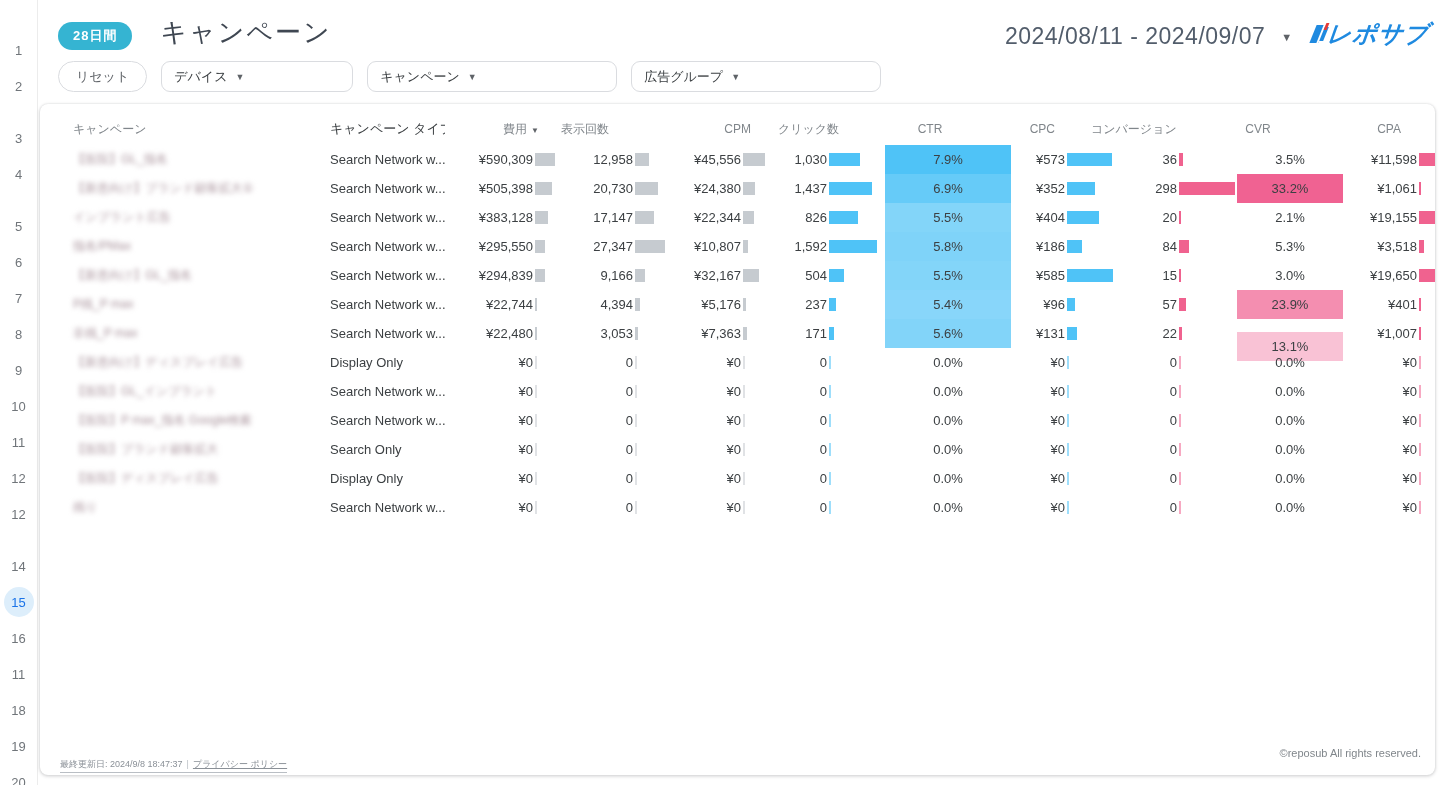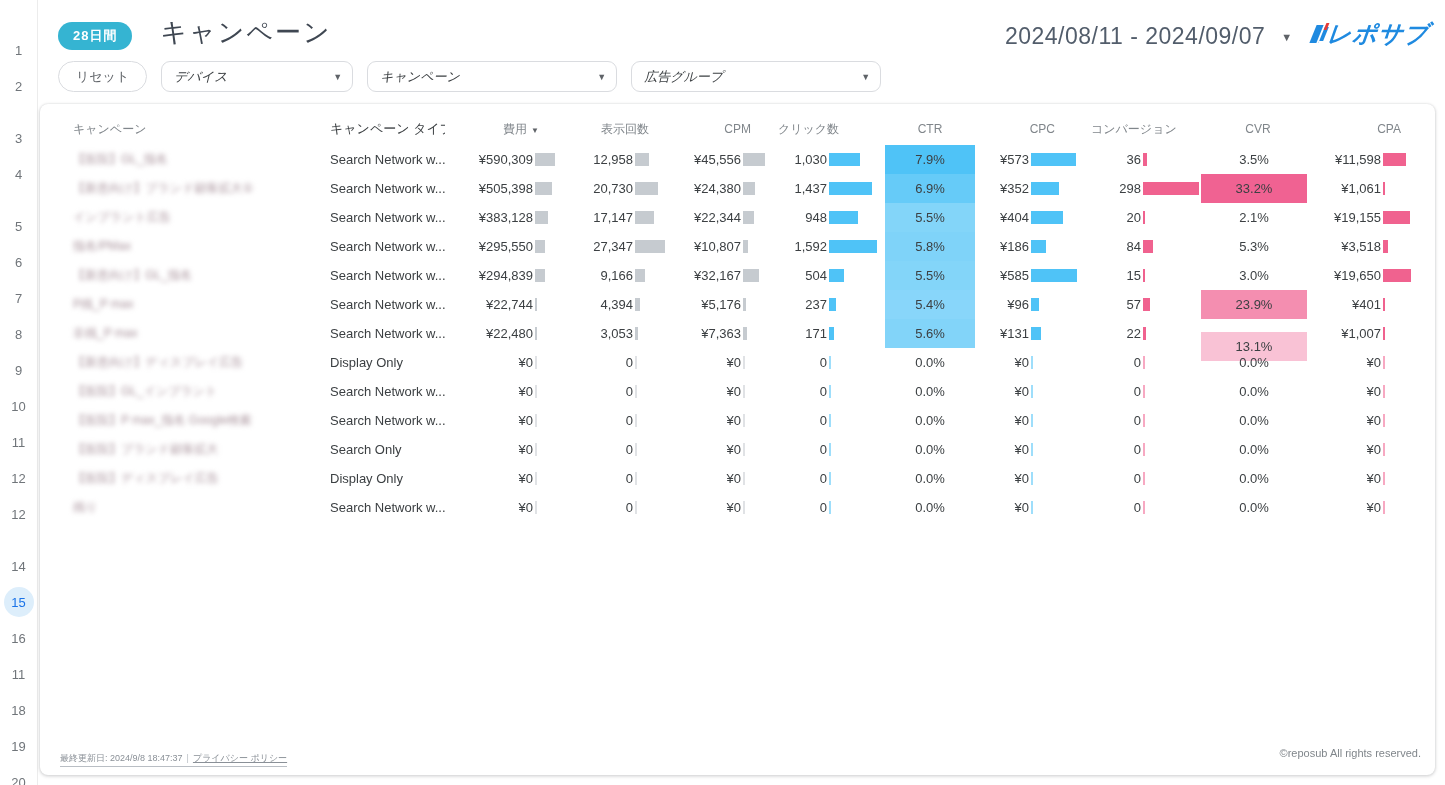--- a/index.html
+++ b/index.html
@@ -24,33 +24,33 @@
   .top-spacer{flex:1;}
   .daterange{display:flex;align-items:center;cursor:pointer;color:#525d6b;font-size:23px;letter-spacing:0.5px;}
   .daterange .caret{font-size:11px;color:#5f6368;margin-left:16px;}
   .logo{display:flex;align-items:center;margin-left:20px;margin-right:2px;}
   .logo-mark{display:inline-block;width:7px;height:18px;margin-right:5px;background:#1f8ae0;transform:skewX(-22deg);border-right:2px solid #fff;box-shadow:5px -6px 0 -6px #e53935, 6px 0 0 -2px #1f8ae0;}
   .logo-mark::after{content:'';display:block;width:3px;height:7px;background:#e53935;transform:translate(9px,-2px);}
   .logo-text{font-size:24px;font-weight:900;font-style:italic;color:#1f8ae0;letter-spacing:1px;transform:skewX(-6deg);white-space:nowrap;}
 
   .filterbar{display:flex;align-items:center;gap:14px;padding:11px 14px 10px 20px;height:31px;}
   .btn-reset{height:31px;padding:0 17px;border-radius:16px;border:1px solid #dadce0;background:#fff;color:#5f6368;font-size:13px;cursor:pointer;font-family:inherit;}
-  .dd{height:31px;box-sizing:border-box;border:1px solid #dadce0;border-radius:9px;background:#fff;display:flex;align-items:center;justify-content:space-between;padding:0 10px 0 12px;font-size:13px;color:#3c4043;cursor:pointer;font-style:italic;}
+  .dd{height:31px;box-sizing:border-box;border:1px solid #dadce0;border-radius:9px;background:#fff;display:flex;align-items:center;padding:0 10px 0 12px;font-size:13px;color:#3c4043;cursor:pointer;}
   .dd .caret{font-size:9px;color:#5f6368;margin-left:8px;}
   .dd.w1{width:192px;}.dd.w2{width:250px;}.dd.w3{width:250px;}
 
   
   .card{flex:1;margin:2px 10px 10px 2px;background:#fff;border-radius:8px;box-shadow:0 1px 3px 1px rgba(60,64,67,.16),0 0 2px rgba(60,64,67,.12);position:relative;box-sizing:border-box;padding:12px 14px 0 20px;overflow:hidden;}
 
   .thead{display:flex;align-items:center;height:26px;font-size:12px;color:#80868b;margin-bottom:3px;}
   .hc{box-sizing:border-box;flex:none;white-space:nowrap;cursor:pointer;}
   .thead .c-name{width:270px;padding-left:13px;}
   .thead .c-type{width:115px;}
   .h-cost{width:116px;text-align:right;padding-right:22px;}
-  .h-imp{width:106px;text-align:right;padding-right:18px;}
+  .h-imp{width:106px;text-align:left;padding-right:18px;}
   .h-cpm{width:96px;text-align:right;padding-right:12px;}
   .h-clicks{width:114px;text-align:right;padding-right:38px;}
   .h-ctr{width:106px;text-align:center;}
   .h-cpc{width:108px;text-align:right;padding-right:36px;}
   .h-conv{width:114px;padding-right:8px;}
   .h-cvr{width:106px;text-align:center;}
   .h-cpa{width:108px;text-align:right;padding-right:18px;}
   .sort{font-size:8px;color:#5f6368;margin-left:4px;}
 
   .trow{display:flex;align-items:stretch;height:29px;}
@@ -65,24 +65,24 @@
   .bar-blue{background:#4fc3f7;}
   .bar-pink{background:#f0628f;}
   .c-cost .val{width:88px;}  .c-cost .bw{width:28px;}
   .c-imp .val{width:70px;}   .c-imp .bw{width:36px;}
   .c-cpm .val{width:70px;}   .c-cpm .bw{width:26px;}
   .c-clicks .val{width:58px;}.c-clicks .bw{width:56px;}
   .c-cpc .val{width:54px;}   .c-cpc .bw{width:54px;}
   .c-conv .val{width:56px;}  .c-conv .bw{width:58px;}
   .c-cpa .val{width:74px;}   .c-cpa .bw{width:34px;}
   .heat{justify-content:center;font-size:13px;color:#3c4043;}
-  .c-ctr{width:90px;}
+  .c-ctr{width:126px;}
   .c-cvr{width:106px;}
 
-  .foot-left{position:absolute;left:20px;bottom:8px;font-size:9px;color:#8a9097;border-bottom:1px solid #b9bec4;padding-bottom:1px;white-space:nowrap;}
+  .foot-left{position:absolute;left:20px;bottom:2px;font-size:9px;color:#8a9097;border-bottom:1px solid #b9bec4;padding-bottom:1px;white-space:nowrap;}
   .foot-left a{color:#8a9097;text-decoration:underline;cursor:pointer;}
   .foot-left .sep{margin:0 4px;color:#b9bec4;}
   .foot-right{position:absolute;right:14px;bottom:16px;font-size:11px;color:#80868b;}
 </style>
 </head>
 <body>
 
 <div class="app">
 
   <aside class="pager">
@@ -324,21 +324,21 @@
                 <i class="bar bar-gray" style="width: 18.8px;"></i>
               </span>
             </div>
             <div class="cell num c-cpm">
               <span class="val">¥22,344</span>
               <span class="bw">
                 <i class="bar bar-gray" style="width: 10.8px;"></i>
               </span>
             </div>
             <div class="cell num c-clicks">
-              <span class="val">948</span>
+              <span class="val">826</span>
               <span class="bw">
                 <i class="bar bar-blue" style="width: 28.6px;"></i>
               </span>
             </div>
             <div class="cell heat c-ctr" style="background: rgba(79, 195, 247, 0.7);">
               <span>5.5%</span>
             </div>
             <div class="cell num c-cpc">
               <span class="val">¥404</span>
               <span class="bw">

